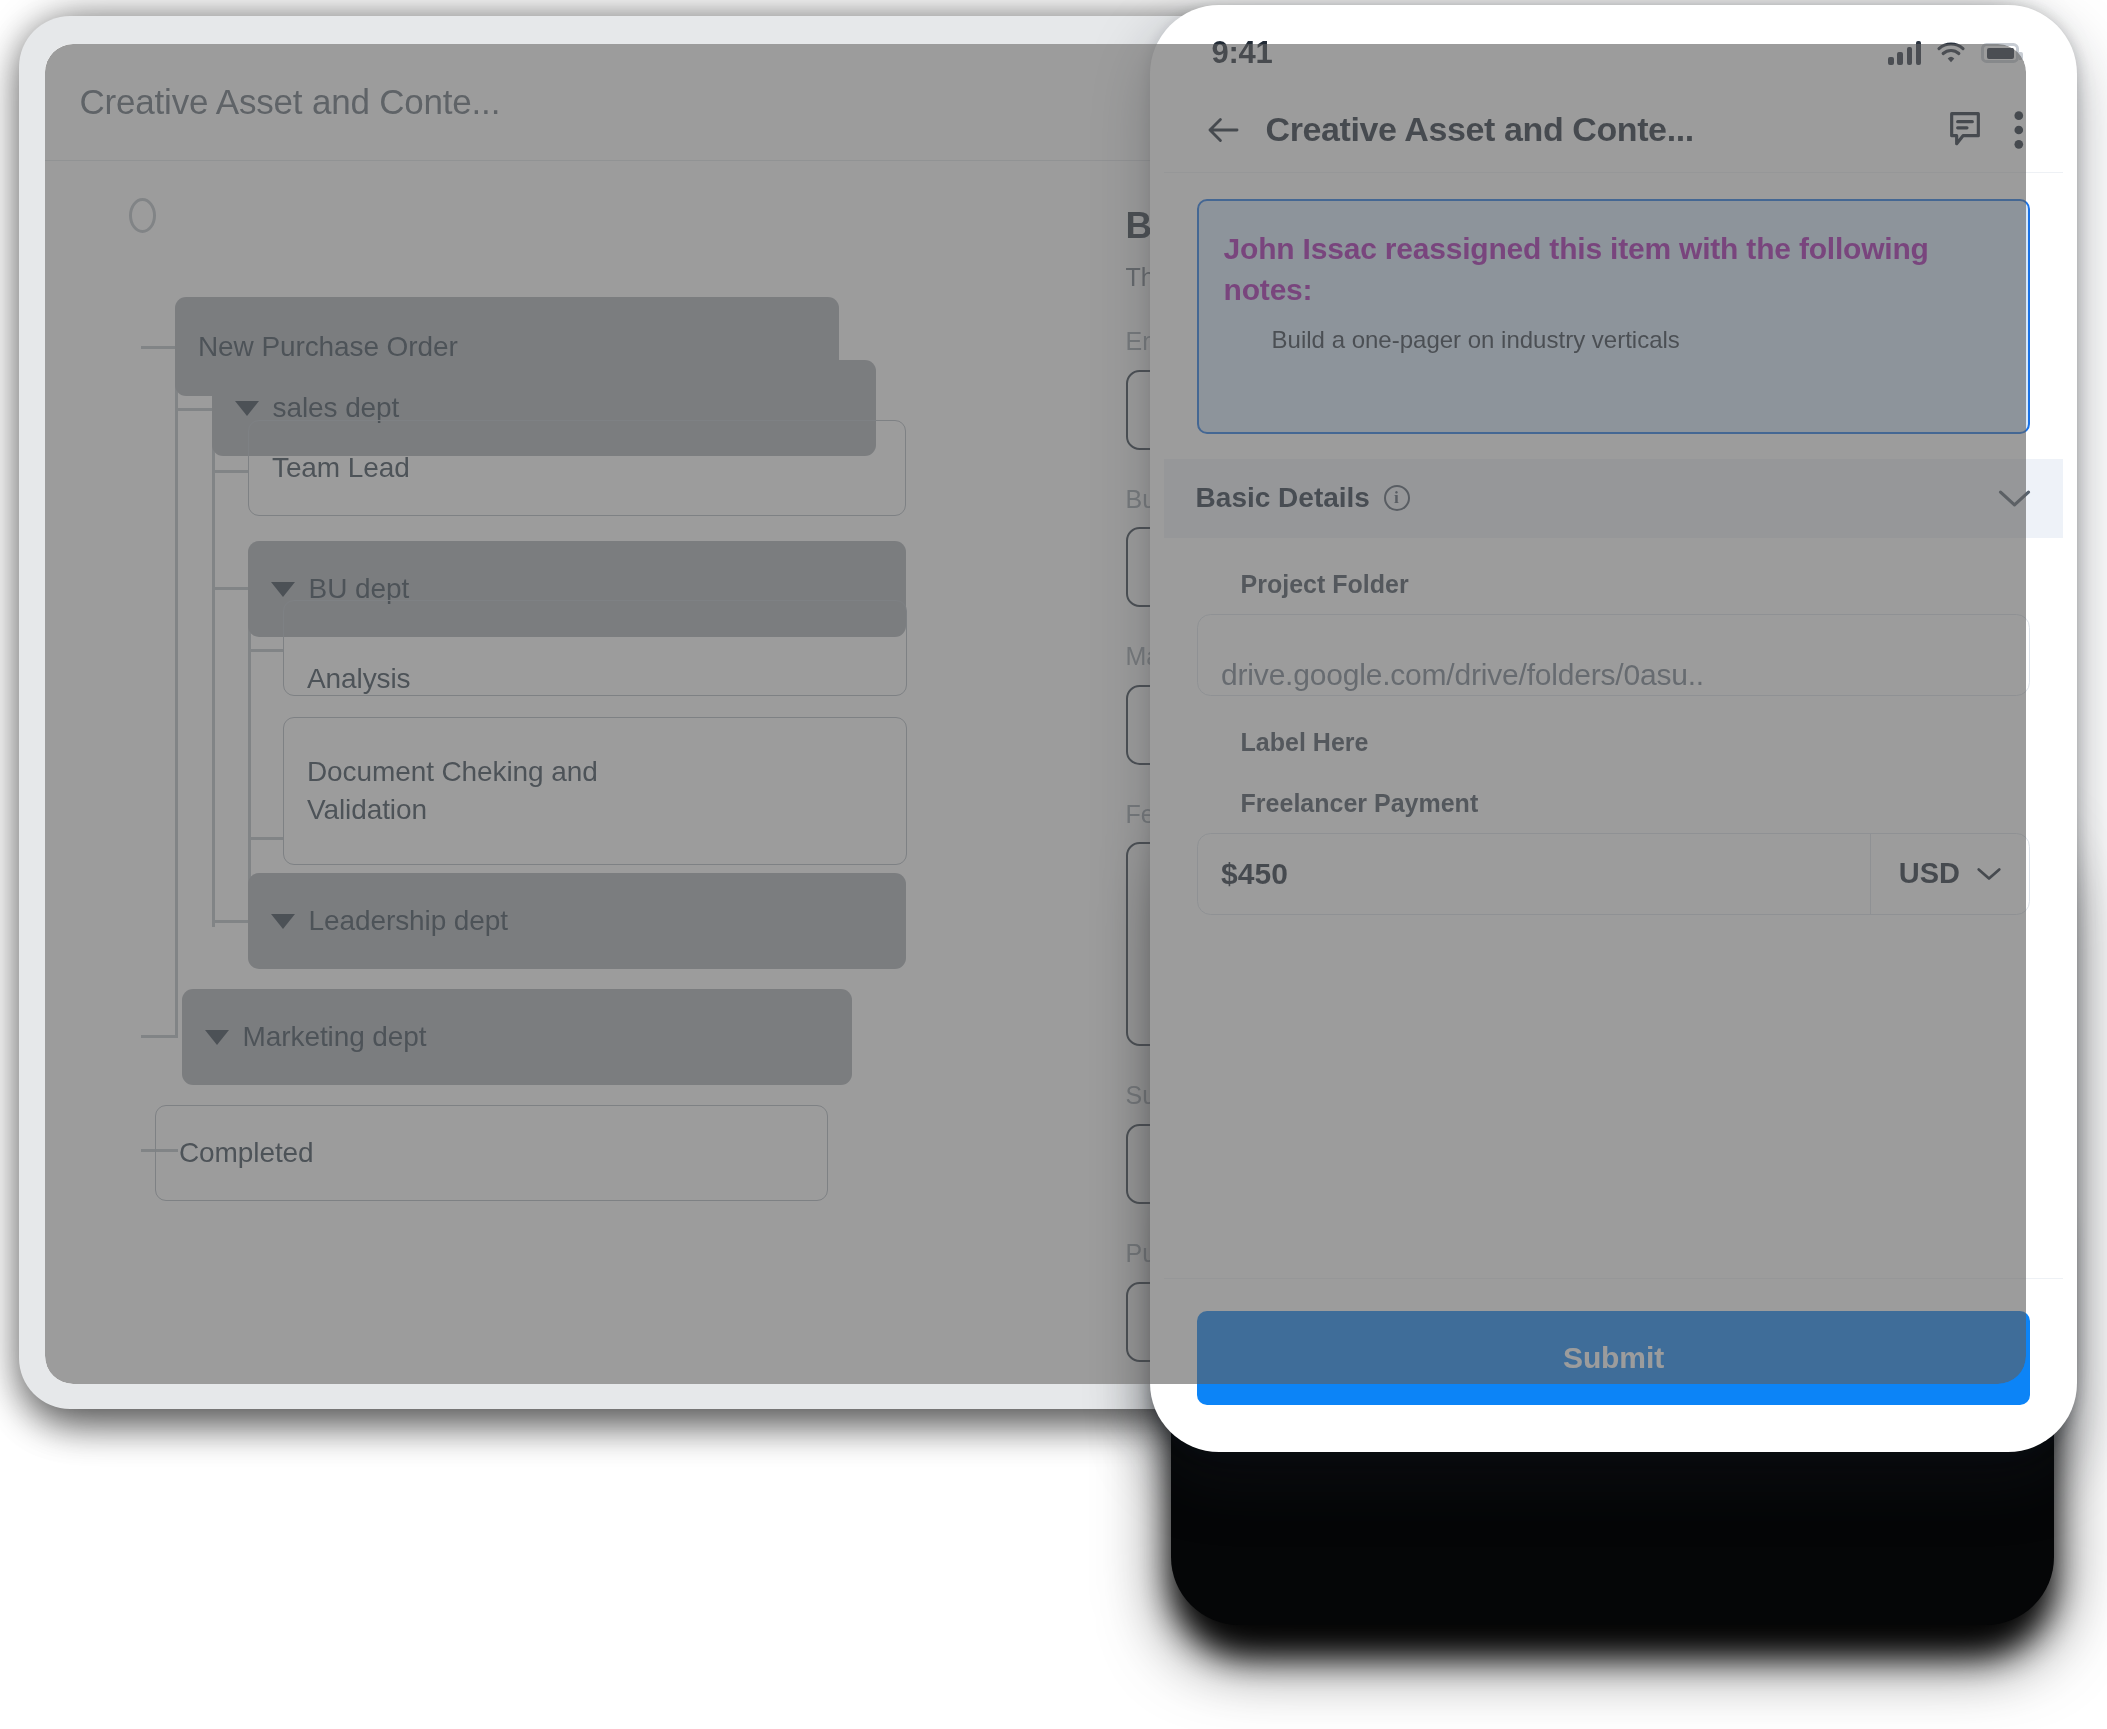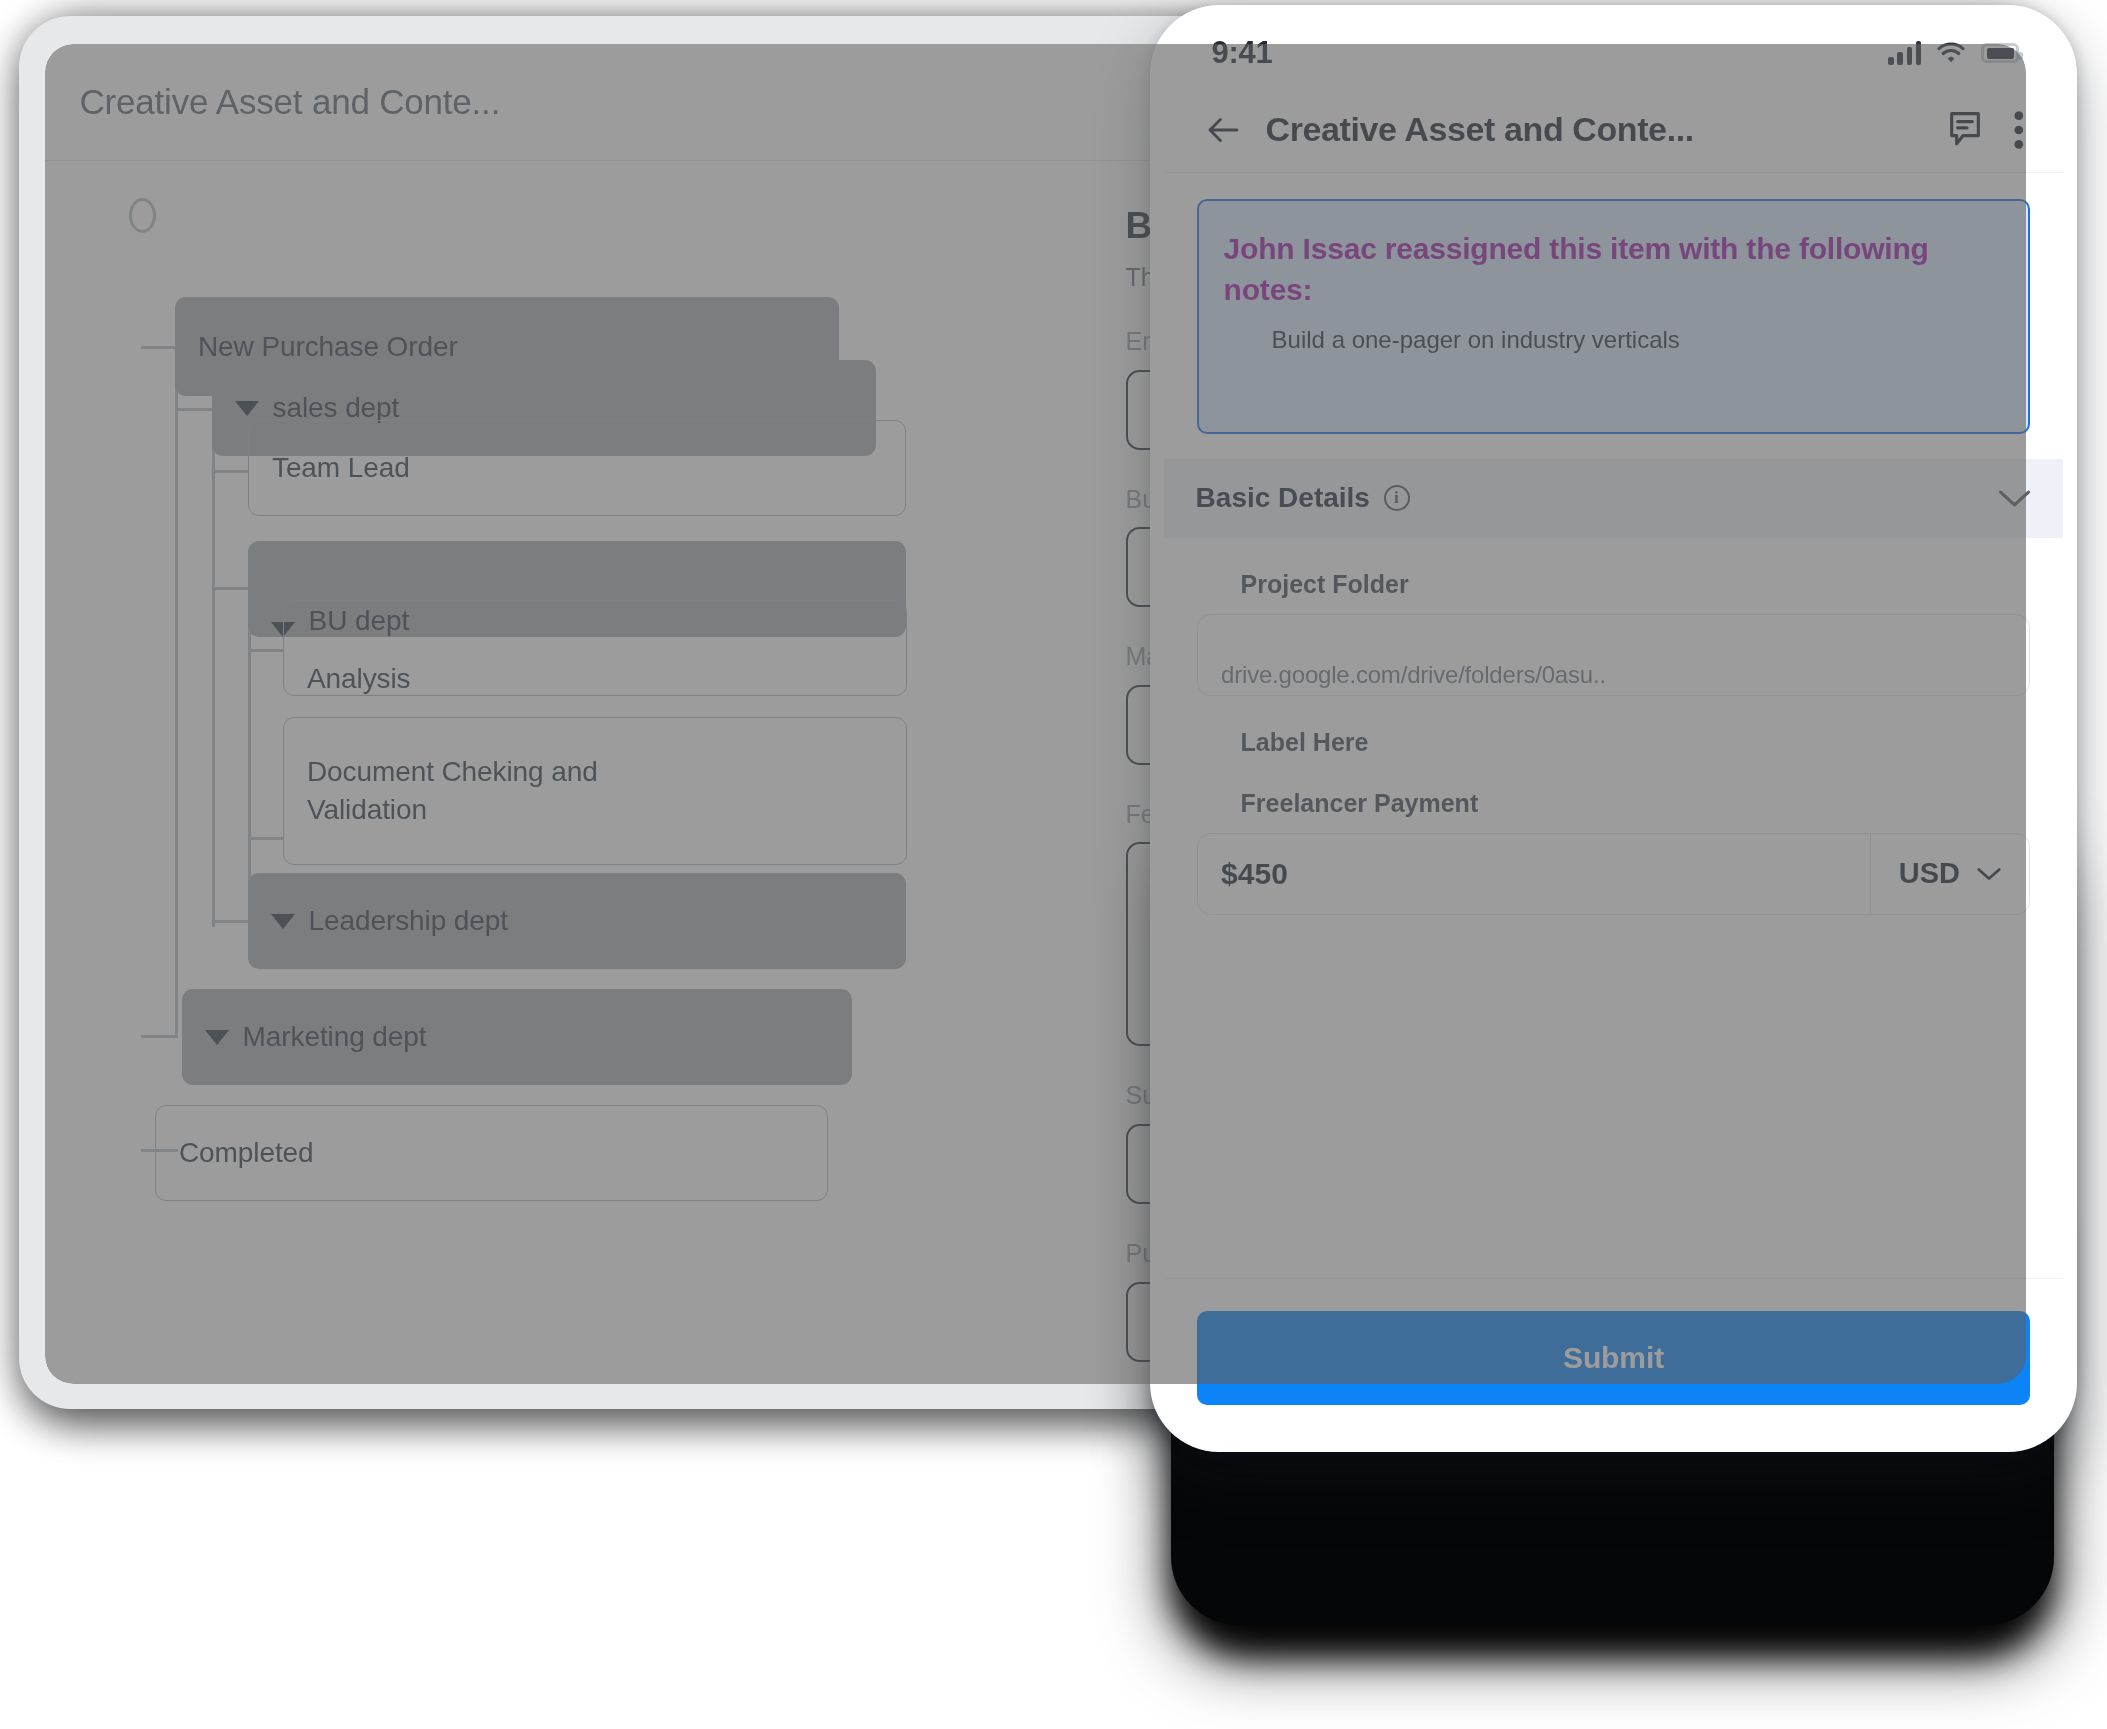--- a/index.html
+++ b/index.html
@@ -163,21 +163,21 @@
     font-family:"Liberation Serif", serif;
   }
 
   .field{ padding:0 33px; }
   .field-label{ font-size:25px; font-weight:700; color:#424d5a; margin-top:32px;margin-left:44px; }
   .control{
     margin-top:15px; border:1.9px solid #dde3ea; border-radius:13.6px; background:#fff;
     height:82px; display:flex; align-items:center; padding:0 23.5px;
   }
   .control.tall{ height:198px; align-items:flex-start; padding-top:25px; }
-  .control .ph{ font-size:24px; color:#737f8c; letter-spacing:-0.2px;margin-top:40px; }
+  .control .ph{ font-size:30px; color:#737f8c; letter-spacing:-0.2px;margin-top:40px; }
   .control .val{ font-size:29px; font-weight:700; color:#1f2936; }
   .money{ padding:0; height:82px; display:flex; align-items:stretch; }
   .money .amt{ flex:1; display:flex; align-items:center; padding:0 23.5px; font-size:30px; font-weight:700; color:#1f2936; }
   .money .cur{
     width:159px; border-left:1.9px solid #dde3ea; display:flex; align-items:center;
     justify-content:center; gap:16px; font-size:29px; font-weight:700; color:#1f2936;
   }
 
   .footer{
     flex:0 0 auto; border-top:1.2px solid #eef1f5; background:#fff; padding:32px 33px 33px 33px;
@@ -233,21 +233,21 @@
 
             <div class="node shade" style="position:absolute; left:130px; top:164px; width:664px; height:96px; top:162px;">
               <span class="caret"></span>
               <span>sales dept</span>
             </div>
 
             <div class="node outline" style="position:absolute; left:166px; top:222px; width:658px; height:96px;">
               <span>Team Lead</span>
             </div>
 
-            <div class="node shade" style="position:absolute; left:166px; top:343px; width:658px; height:96px;align-items:flex-end;">
+            <div class="node shade" style="position:absolute; left:166px; top:343px; width:658px; height:96px;">
               <span class="caret"></span>
               <span>BU dept</span>
             </div>
 
             <div class="node outline" style="position:absolute; left:201px; top:402px; width:624px; height:96px;align-items:flex-end;">
               <span>Analysis</span>
             </div>
 
             <div class="node outline" style="position:absolute; left:201px; top:519px; width:624px; height:148px; align-items:center;">
               <span style="line-height:1.34; white-space:normal; max-width:346px;">Document Cheking and Validation</span>

